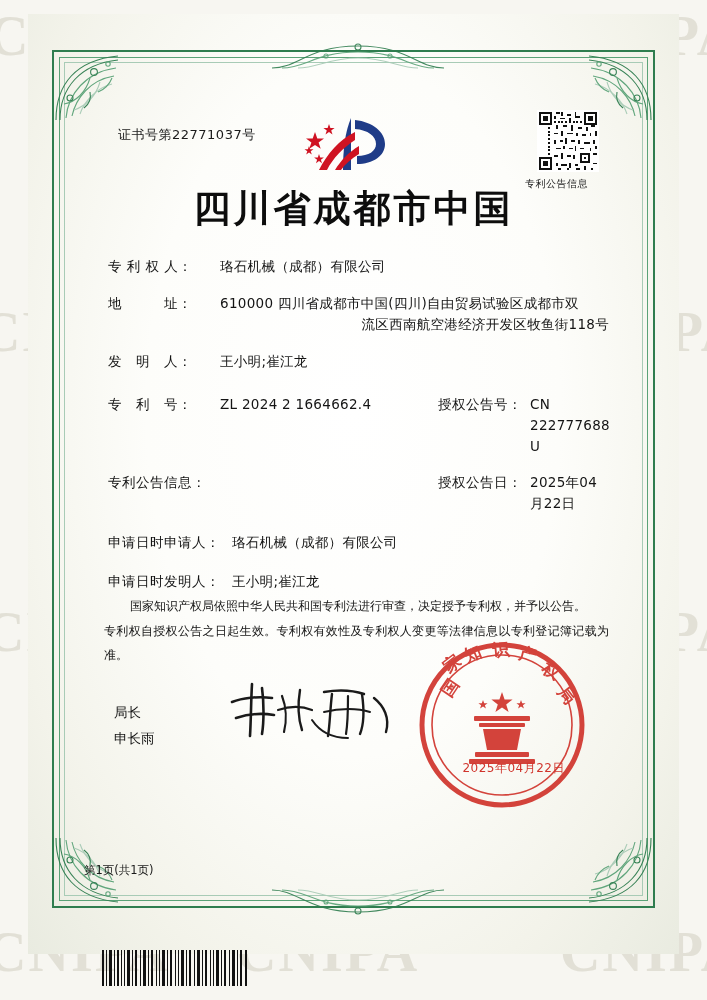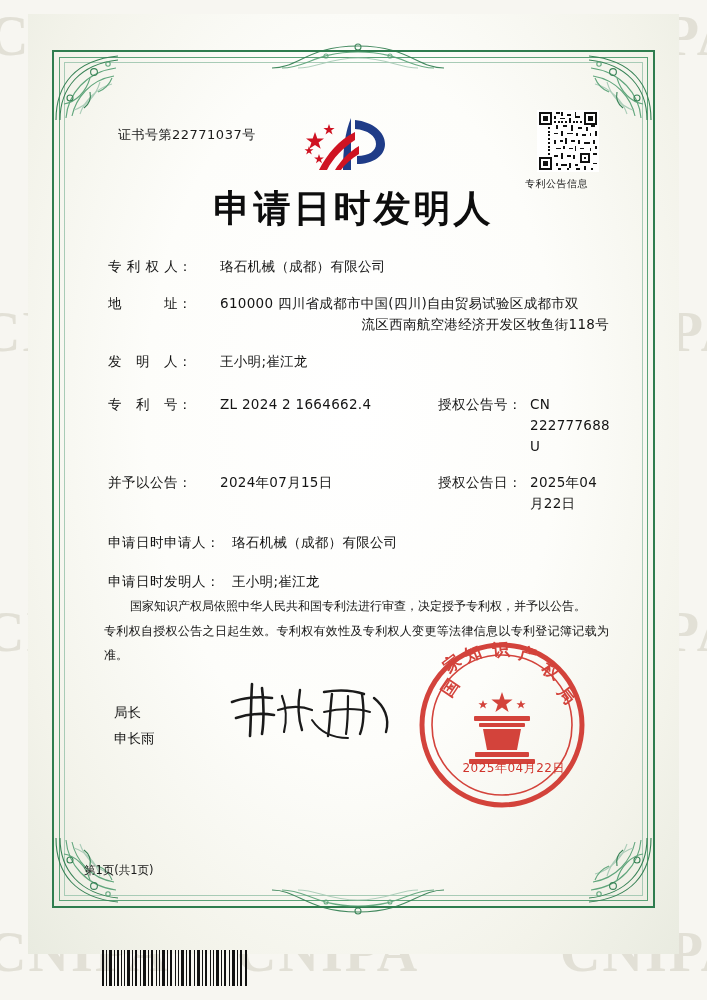--- a/index.html
+++ b/index.html
@@ -485,21 +485,21 @@
             <rect x="29" y="31" width="1" height="1"></rect>
           <rect x="11" y="31" width="2" height="1"></rect>
             <rect x="16" y="31" width="1" height="1"></rect>
           <rect x="21" y="31" width="2" height="1"></rect>
             <rect x="25" y="30" width="1" height="2"></rect>
         </g>
       </svg>
       <div class="qr-caption">专利公告信息</div>
     </div>
 
-    <div class="doc-title">申请日时发明人</div>
+    <div class="doc-title">四川省成都市中国</div>
 
     <div class="fields">
 
 
       <div class="row">
         <div class="lbl">专 利 权 人：</div>
         <div class="val">珞石机械（成都）有限公司</div>
       </div>
 
       <div class="row">
@@ -521,22 +521,21 @@
           <div class="val">ZL 2024 2 1664662.4</div>
         </div>
         <div class="col-b">
           <div class="lbl2">授权公告号：</div>
           <div class="val">CN 222777688 U</div>
         </div>
       </div>
 
       <div class="row two-col">
         <div class="col-a">
-          <div class="lbl">并予以公告：</div>
-          <div class="val">2024年07月15日</div>
+          <div class="lbl">专利公告信息：</div>
         </div>
         <div class="col-b">
           <div class="lbl2">授权公告日：</div>
           <div class="val">2025年04月22日</div>
         </div>
       </div>
 
       <div class="row" style="margin-top:18px;">
         <div class="lbl" style="width:124px;flex:0 0 124px;">申请日时申请人：</div>
         <div class="val">珞石机械（成都）有限公司</div>

